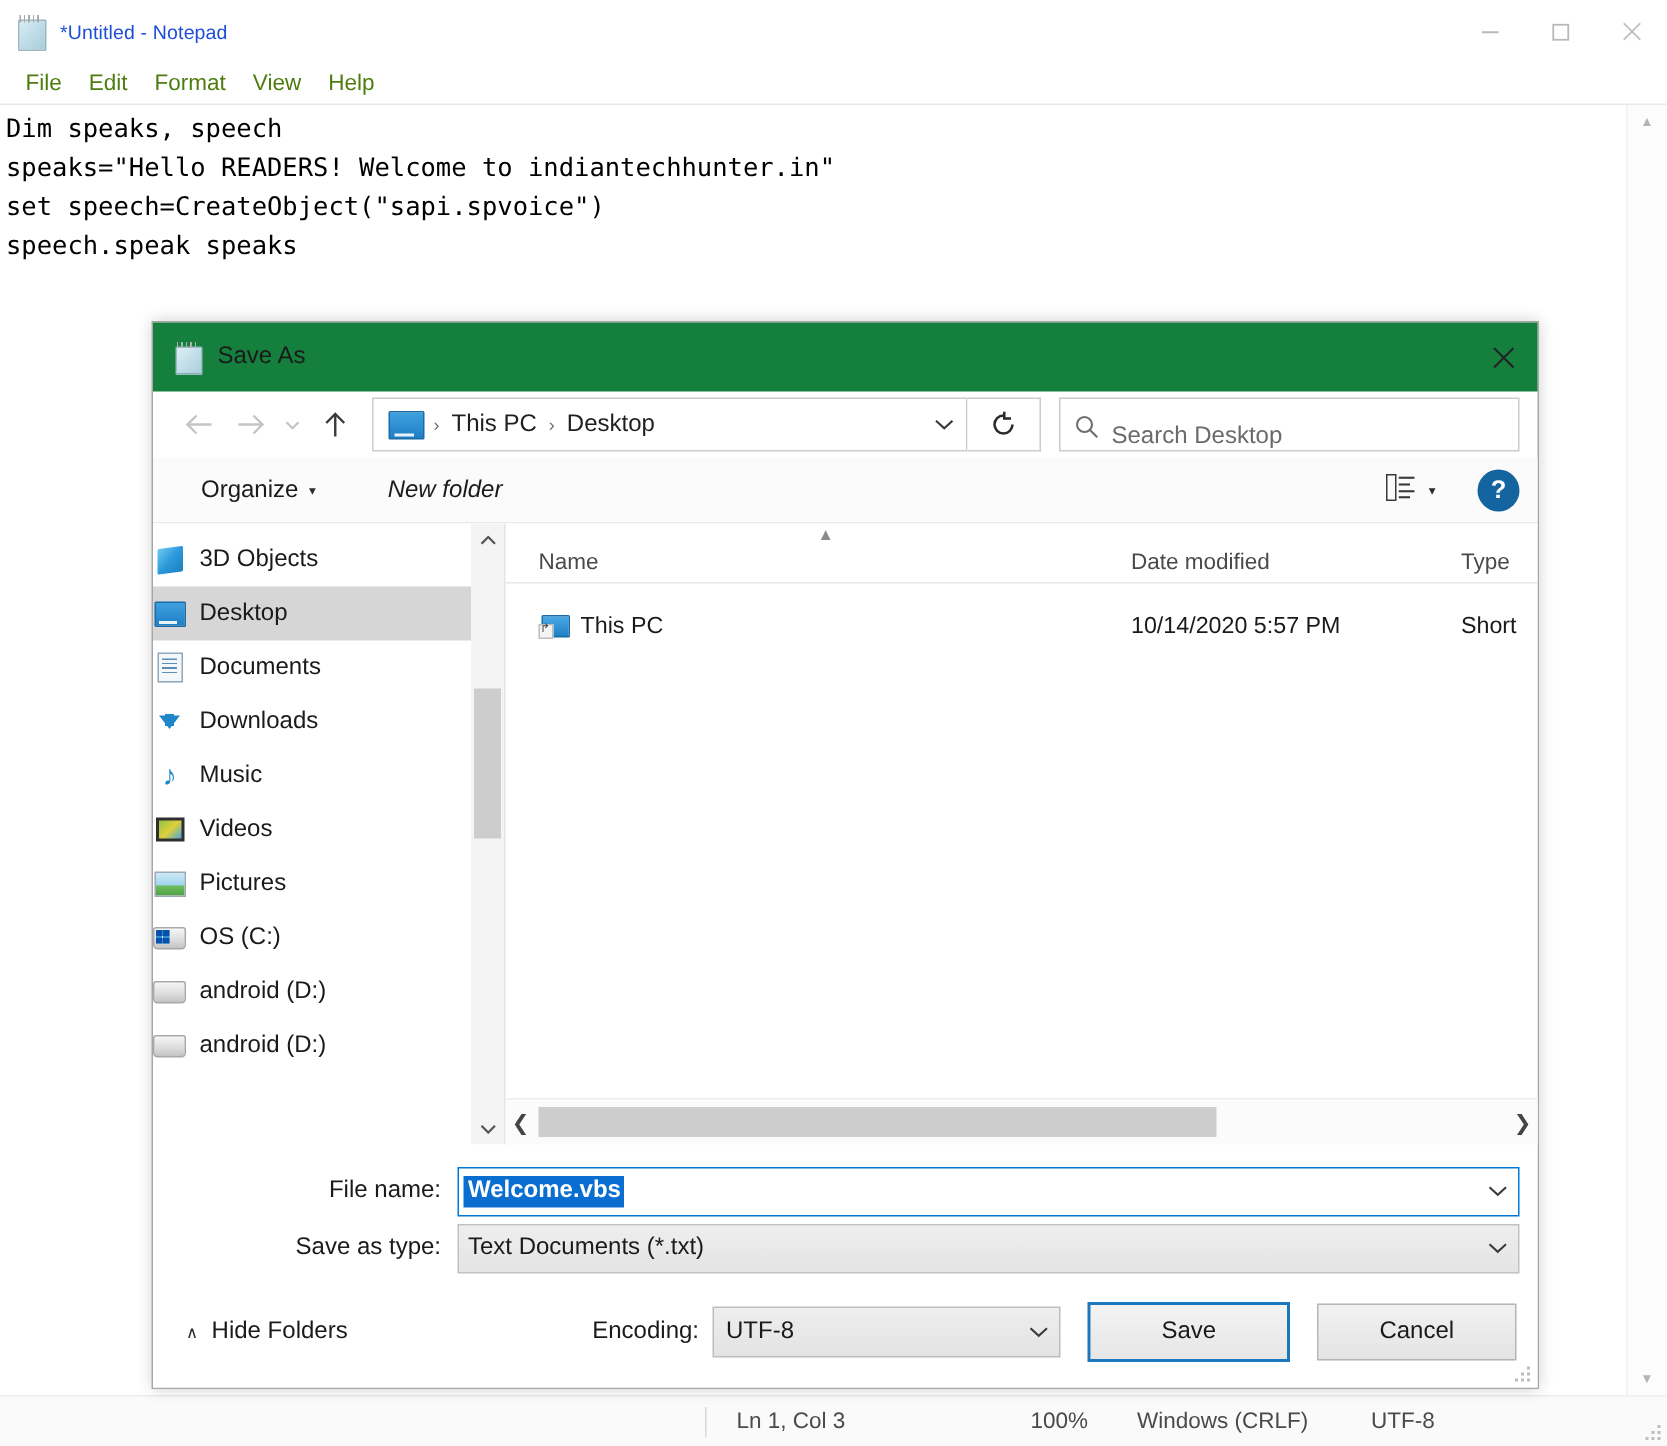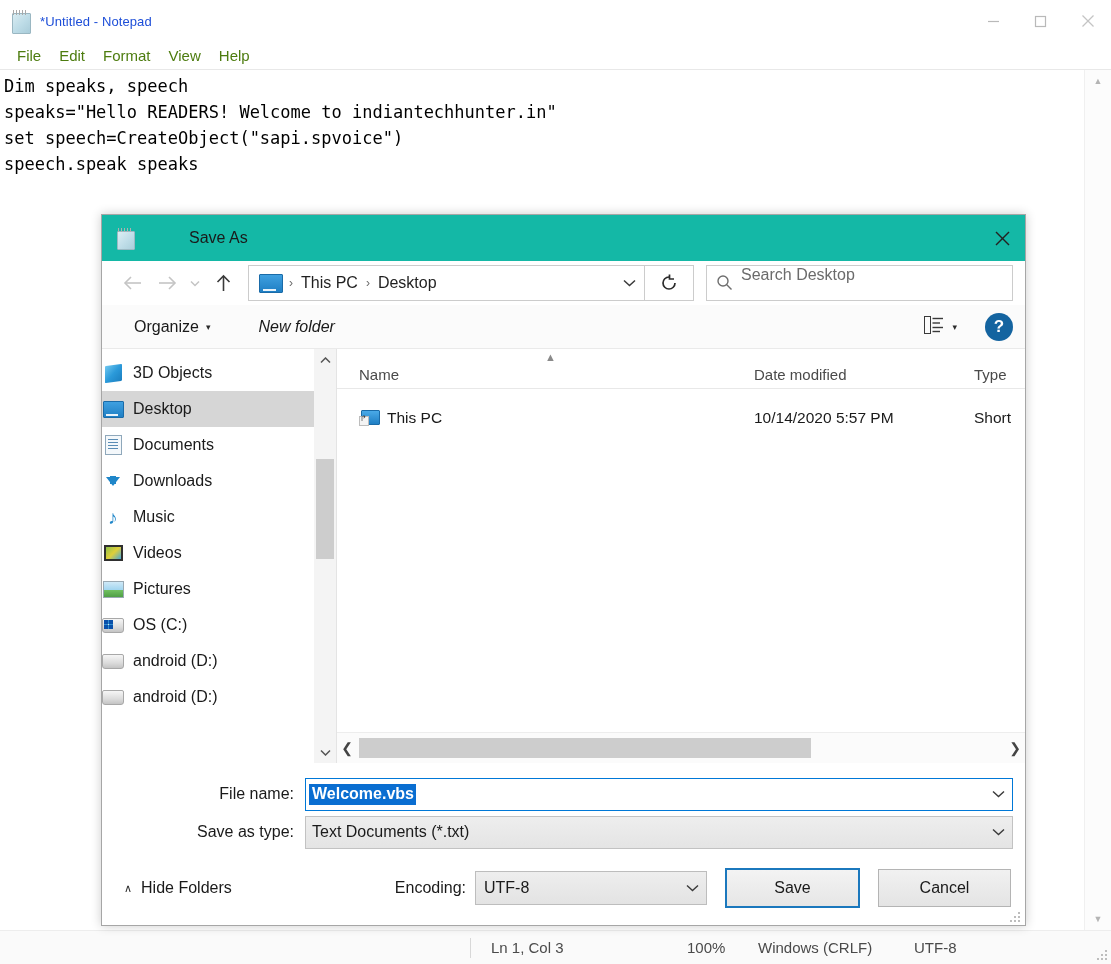--- a/index.html
+++ b/index.html
@@ -171,23 +171,22 @@
     font-size: 15px;
     color: #1a1a1a;
   }
 
   
   #dialog-titlebar {
     height: 46px;
     flex: 0 0 auto;
     display: flex;
     align-items: center;
-    background: #14b8a6;
-    position: relative;
-    gap: 44px;
+    background: #15803d;
+    position: relative;
   }
   #dialog-icon {
     width: 20px; height: 22px;
     margin-left: 14px; margin-right: 9px;
     position: relative;
   }
   #dialog-icon .pad {
     position: absolute;
     left: 1px; top: 4px;
     width: 16px; height: 17px;
@@ -286,21 +285,21 @@
     display: flex; align-items: center; justify-content: center;
     color: #2b2b2b;
     flex: 0 0 auto;
   }
   #search-box {
     width: 305px;
     height: 34px;
     border: 1px solid #cccccc;
     background: #ffffff;
     display: flex;
-    align-items: flex-start;
+    align-items: flex-end;
     margin-left: 12px;
     flex: 0 0 auto;
   }
   #search-icon-wrap {
     width: 34px; height: 32px;
     display: flex; align-items: center; justify-content: center;
     color: #6e6e6e;
     flex: 0 0 auto;
   }
   #search-placeholder {

